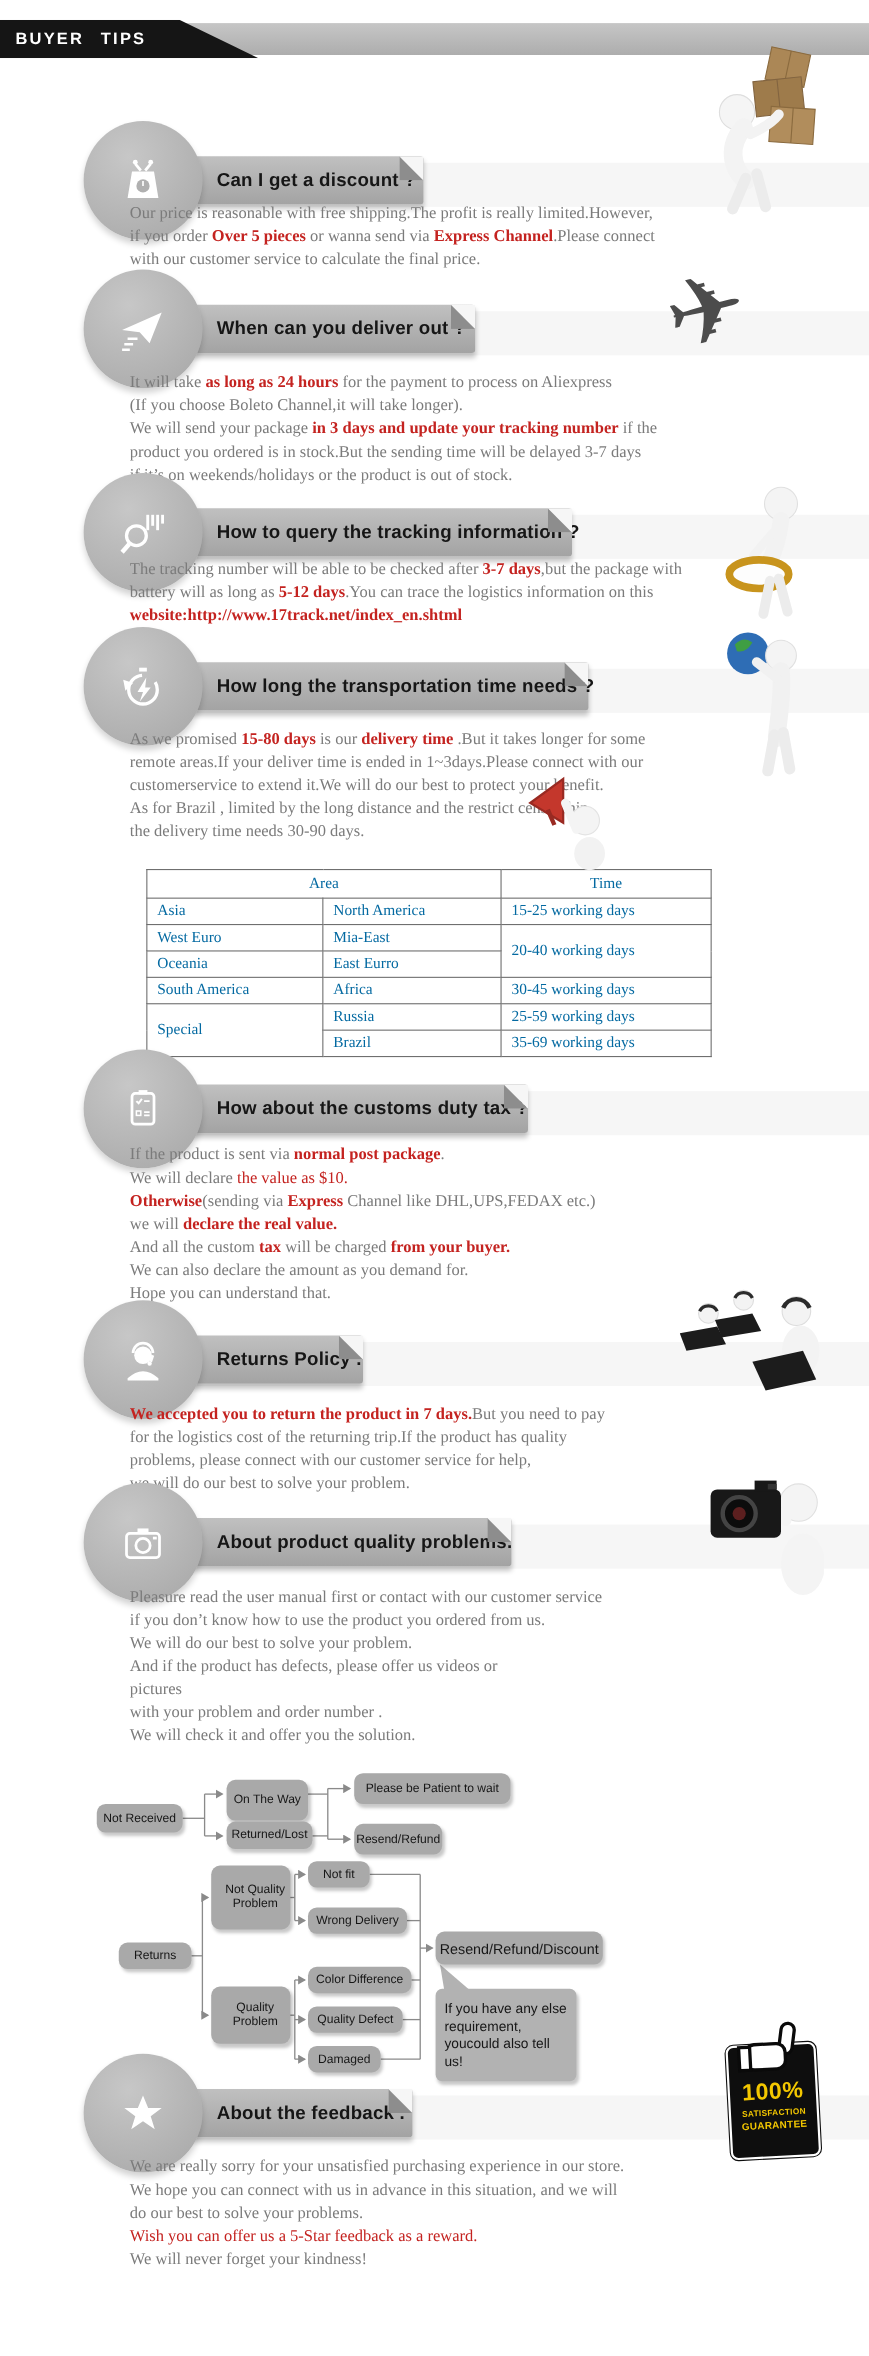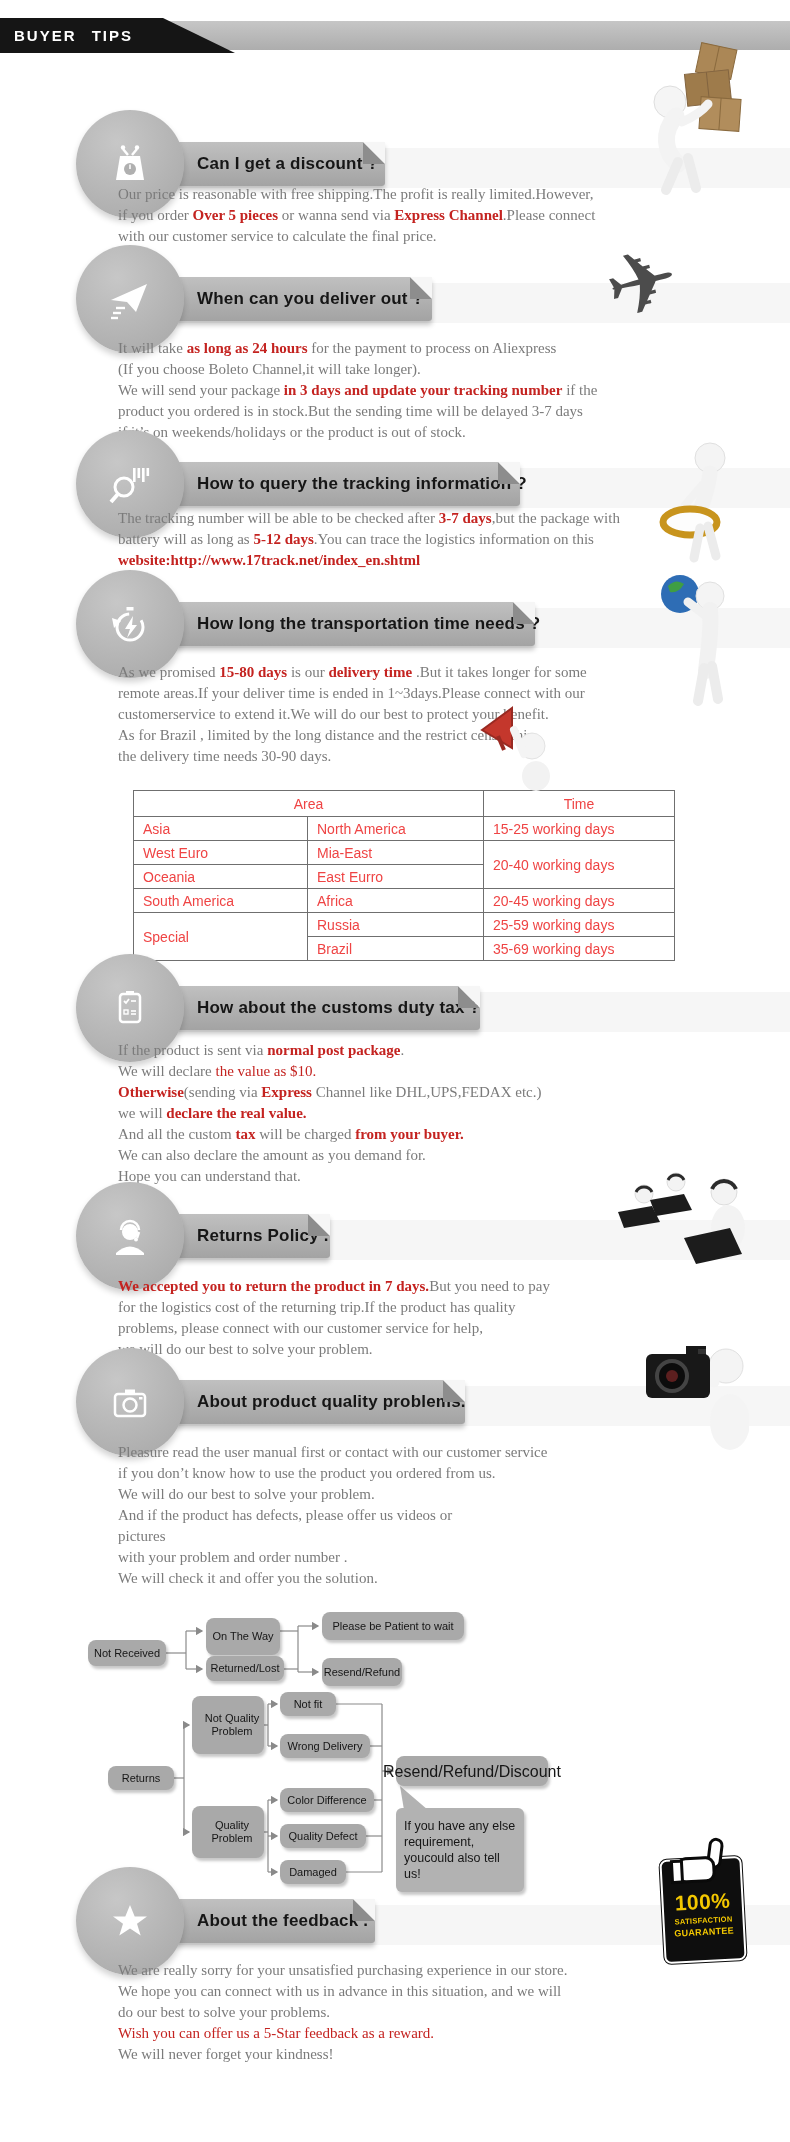--- a/index.html
+++ b/index.html
@@ -23,23 +23,23 @@
   .pill .title{font-family:"Liberation Sans",sans-serif;font-weight:bold;font-size:17px;
         color:#161616;padding-left:92px;white-space:nowrap;letter-spacing:.2px;}
   .hcircle{position:absolute;width:108px;height:108px;border-radius:50%;
         background:radial-gradient(circle at 38% 30%,#c7c7c7,#a6a6a6);
         box-shadow:0 4px 6px rgba(0,0,0,.18);display:flex;align-items:center;justify-content:center;}
   
   .para{position:absolute;font-size:15px;line-height:21px;color:#7b7b7b;white-space:pre-line;}
   .para .red{color:#c42320;}
   .para .b{font-weight:bold;}
   
-  .ship-table{position:absolute;border-collapse:collapse;font-family:Liberation Sans, sans-serif;
-        font-size:14px;color:#ef4444;background:#fff;}
-  .ship-table td{border:1px solid #6f6f6f;height:23px;padding:0 14px 0 9px;}
+  .ship-table{position:absolute;border-collapse:collapse;font-family:Liberation Serif, serif;
+        font-size:14px;color:#0369a1;background:#fff;}
+  .ship-table td{border:1px solid #6f6f6f;height:23px;padding:0 0 0 9px;}
   .ship-table td.hd{text-align:center;padding:0;height:25px;}
   
   .flow{position:absolute;left:0;top:1600px;width:560px;height:292px;
         font-family:"Liberation Sans",sans-serif;}
   .fbox{position:absolute;background:#a9a9a9;border-radius:8px;color:#161616;font-size:11px;
         display:flex;align-items:center;justify-content:center;text-align:center;
         box-shadow:2px 3px 3px rgba(0,0,0,.22);line-height:13px;}
   .fbox.left{justify-content:flex-start;text-align:center;padding-left:8px;}
   .fnote{position:absolute;background:#b2b2b2;border-radius:6px;color:#161616;font-size:12.5px;
         line-height:16px;padding:10px 8px;white-space:pre-line;box-shadow:2px 3px 3px rgba(0,0,0,.22);}
@@ -198,21 +198,21 @@
       <td>Mia-East</td>
       <td rowspan="2">20-40 working days</td>
     </tr>
     <tr>
       <td>Oceania</td>
       <td>East Eurro</td>
     </tr>
     <tr>
       <td>South America</td>
       <td>Africa</td>
-      <td>20-45 working days</td>
+      <td>30-45 working days</td>
     </tr>
     <tr>
       <td rowspan="2">Special</td>
       <td>Russia</td>
       <td>25-59 working days</td>
     </tr>
     <tr>
       <td>Brazil</td>
       <td>35-69 working days</td>
     </tr>
@@ -365,21 +365,21 @@
     <div class="fbox" style="left:322px;top:12px;width:142px;height:28px">Please be Patient to wait</div>
     <div class="fbox" style="left:322px;top:58px;width:80px;height:28px">Resend/Refund</div>
     <div class="fbox" style="left:108px;top:166px;width:66px;height:24px">Returns</div>
     <div class="fbox left" style="left:192px;top:96px;width:64px;height:58px">Not Quality Problem</div>
     <div class="fbox left" style="left:192px;top:206px;width:64px;height:52px">Quality Problem</div>
     <div class="fbox" style="left:280px;top:92px;width:56px;height:24px">Not fit</div>
     <div class="fbox" style="left:280px;top:134px;width:90px;height:24px">Wrong Delivery</div>
     <div class="fbox" style="left:280px;top:188px;width:94px;height:24px">Color Difference</div>
     <div class="fbox" style="left:280px;top:224px;width:86px;height:24px">Quality Defect</div>
     <div class="fbox" style="left:280px;top:260px;width:66px;height:24px">Damaged</div>
-    <div class="fbox" style="left:396px;top:156px;width:152px;height:30px;font-size:16px">Resend/Refund/Discount</div>
+    <div class="fbox" style="left:396px;top:156px;width:152px;height:30px;font-size:13px">Resend/Refund/Discount</div>
     <div class="fnote" style="left:396px;top:208px;width:112px">If you have any else
 requirement,
 youcould also tell us!</div>
   </div>
 
   <div class="band" style="top:1905px"></div>
   <div class="pill" style="left:105px;top:1899px;width:270px">
     <span class="title">About the feedback .</span>
   </div>
   <div class="hcircle" style="left:76px;top:1867px">

